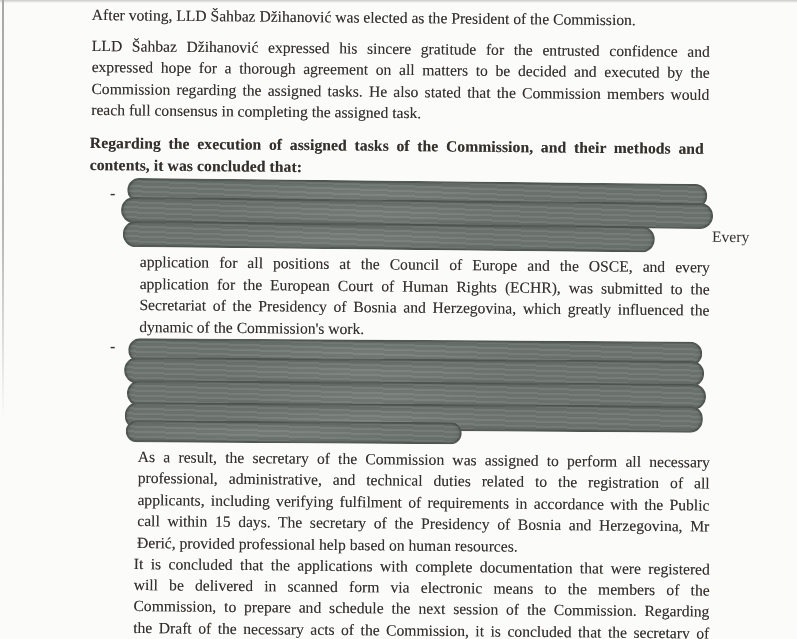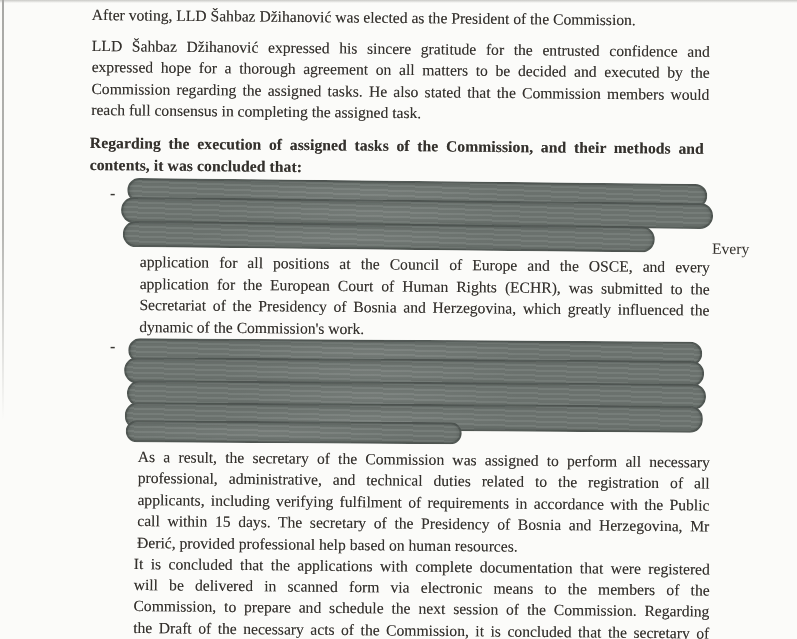--- a/index.html
+++ b/index.html
@@ -29,21 +29,21 @@
   .bold{font-weight:bold;letter-spacing:0.1px;}
   #p1{left:92px;top:4px;width:575px;}
   #p2{left:92px;top:35px;width:618px;}
   #hd{left:90px;top:132px;width:614px;line-height:21.6px;}
   #b1t{left:140px;top:251px;width:570px;line-height:21.6px;}
   #pa{left:138px;top:446px;width:572px;}
   #pb{left:134px;top:553px;width:576px;line-height:21.2px;}
   .dash{position:absolute;font-size:16px;font-weight:bold;color:#3a3834;}
   #dash1{left:110px;top:185px;}
   #dash2{left:110px;top:338px;}
-  #every{position:absolute;left:712px;top:240px;font-size:15.6px;transform:rotate(0.5deg);}
+  #every{position:absolute;left:712px;top:228px;font-size:15.6px;transform:rotate(0.5deg);}
   
   .blk{position:absolute;}
   #blk1{left:121px;top:181px;width:592px;height:76px;transform:rotate(0.6deg);transform-origin:50% 50%;}
   #blk2{left:124px;top:340px;width:582px;height:106px;transform:rotate(0.35deg);transform-origin:50% 50%;}
   .rseg{
     position:absolute;border-radius:13px;
     background-color:var(--redaction,#6f7672);
     background-image:
       repeating-linear-gradient(1.5deg, rgba(255,255,255,0.05) 0 2px, rgba(0,0,0,0.045) 2px 5px),
       radial-gradient(ellipse 220px 16px at 42% 55%, rgba(255,255,255,0.07), rgba(255,255,255,0) 70%);

